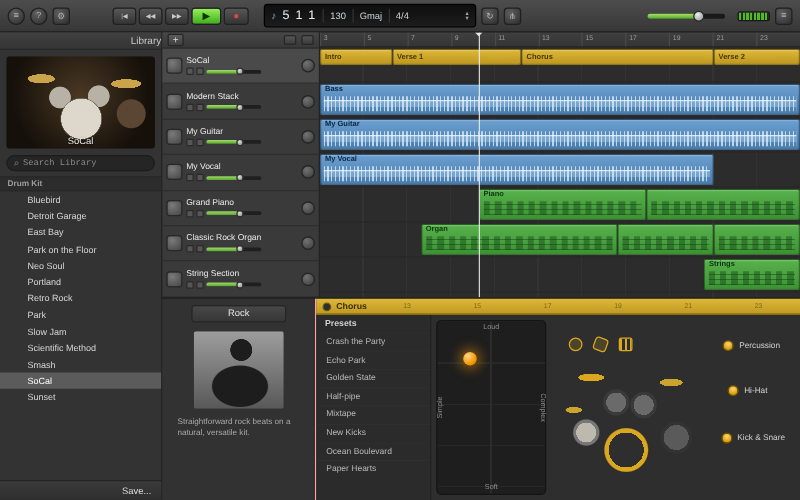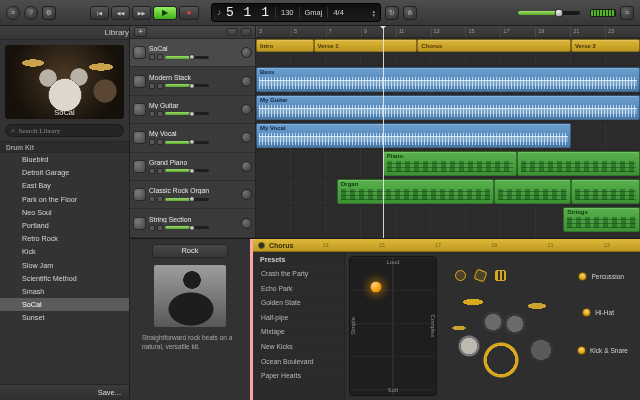--- a/index.html
+++ b/index.html
@@ -10,21 +10,21 @@
 
 .toolbar{position:absolute;left:0;top:0;right:0;height:26px;background:linear-gradient(#4d4d4d,#373737);border-bottom:1px solid #1e1e1e;display:flex;align-items:center;padding:0 6px;gap:4px}
 .winbtn{width:14px;height:14px;border-radius:50%;background:radial-gradient(circle at 35% 30%,#5f5f5f,#2d2d2d);border:1px solid #202020;color:#b5b5b5;font-size:7px;display:flex;align-items:center;justify-content:center;flex:0 0 14px}
 .toolsq{border-radius:3px}
 .transport{display:flex;gap:2px;margin-left:30px}
 .tbtn{min-width:19px;height:14px;border-radius:3px;background:linear-gradient(#575757,#343434);border:1px solid #202020;color:#c9c9c9;font-size:5px;display:flex;align-items:center;justify-content:center;padding:0 2px}
 .tbtn.play{background:linear-gradient(#96ef59,#3fae1d);color:#0d3a00;min-width:24px;font-size:8px}
 .tbtn.rec{color:#e04444;font-size:8px;min-width:20px}
 .lcd{height:19px;width:170px;margin-left:8px;background:linear-gradient(#0e0e0e,#1d1d1d);border:1px solid #000;border-radius:3px;display:flex;align-items:center;padding:0 5px;gap:5px;color:#dfe7ec}
 .lcd-note{font-size:8px;color:#8fa7b8}
-.lcd-pos{font-family:Liberation Mono, monospace;font-size:13px;letter-spacing:1px;color:#eef4f8}
+.lcd-pos{font-family:Liberation Sans, sans-serif;font-size:10px;letter-spacing:1px;color:#eef4f8}
 .lcd-div{width:1px;height:11px;background:#333}
 .lcd-small{font-size:7.5px;color:#cdd5da}
 .lcd-stepper{display:flex;flex-direction:column;line-height:4px;font-size:5px;color:#9aa4ab;margin-left:auto}
 .spacer{flex:1}
 .vol{width:62px;height:4px;background:#191919;border-radius:2px;position:relative;margin:0 6px}
 .vol-fill{position:absolute;left:0;top:0;bottom:0;width:66%;background:linear-gradient(#a8e06a,#53a82a);border-radius:2px}
 .vol-knob{position:absolute;left:66%;top:50%;transform:translate(-50%,-50%);width:9px;height:9px;border-radius:50%;background:radial-gradient(circle at 35% 30%,#efefef,#8f8f8f);border:1px solid #2a2a2a}
 .meter{width:26px;height:8px;border:1px solid #1a1a1a;border-radius:2px;background:repeating-linear-gradient(90deg,#57b32a 0 2px,#143308 2px 3px)}
 
 
@@ -35,21 +35,21 @@
 radial-gradient(ellipse 18px 6px at 28px 18px,#c9a44a 0 60%,rgba(0,0,0,0) 61%),
 radial-gradient(ellipse 20px 6px at 96px 22px,#c9a44a 0 60%,rgba(0,0,0,0) 61%),
 radial-gradient(circle 17px at 60px 50px,#ded8cc 0 94%,#6f6a5e 95%,rgba(0,0,0,0) 100%),
 radial-gradient(circle 9px at 43px 33px,#b8b2a6 0 93%,rgba(0,0,0,0) 100%),
 radial-gradient(circle 9px at 74px 32px,#b8b2a6 0 93%,rgba(0,0,0,0) 100%),
 radial-gradient(circle 12px at 100px 46px,#5a4632 0 93%,rgba(0,0,0,0) 100%),
 radial-gradient(circle at 50% 42%,#4a3823,#15100a 75%)}
 .kit-caption{position:absolute;bottom:2px;width:100%;text-align:center;font-size:7.5px;color:#efefef;text-shadow:0 1px 2px #000}
 .search{margin:0 5px 4px;height:13px;background:#252525;border:1px solid #1c1c1c;border-radius:7px;display:flex;align-items:center;padding:0 5px;gap:3px}
 .search-glyph{font-size:8px;color:#8a8a8a;line-height:8px}
-.search input{flex:1;min-width:0;background:transparent;border:none;outline:none;color:#cfcfcf;font-size:7px;font-family:Liberation Serif, serif}
+.search input{flex:1;min-width:0;background:transparent;border:none;outline:none;color:#cfcfcf;font-size:7px;font-family:Liberation Mono, monospace}
 .search input::placeholder{color:#8a8a8a}
 .cat{height:12px;line-height:12px;padding-left:6px;font-size:6.6px;font-weight:bold;color:#9d9d9d;background:#2c2c2c;border-top:1px solid #272727;border-bottom:1px solid #272727}
 .lib-list{flex:1;overflow:hidden}
 .lib-item{height:13.2px;line-height:13.2px;padding-left:22px;font-size:7.2px;color:#d6d6d6;white-space:nowrap;overflow:hidden}
 .lib-item.selected{background:#5b5b5b;color:#fff}
 .save-bar{height:16px;background:linear-gradient(#3b3b3b,#2e2e2e);border-top:1px solid #242424;display:flex;align-items:center;justify-content:flex-end;padding:0 8px}
 .save-btn{font-size:7.5px;color:#ddd}
 
 
 .tracks{position:absolute;left:130px;top:26px;width:126px;height:212px;background:#3a3a3a;border-right:1px solid #232323;display:flex;flex-direction:column}
@@ -88,21 +88,21 @@
 .region.midi{background:linear-gradient(#58b14c,#3d9334)}
 .region.midi .rlabel{color:#0b3a0e}
 .region.midi::before{content:"";position:absolute;left:3px;right:3px;top:9px;bottom:3px;
 background:repeating-linear-gradient(90deg,rgba(12,58,16,.38) 0 5px,rgba(0,0,0,0) 5px 9px),
 repeating-linear-gradient(0deg,rgba(12,58,16,.45) 0 1px,rgba(0,0,0,0) 1px 4px)}
 .playhead{position:absolute;top:0;bottom:0;width:1px;background:rgba(240,240,240,.85)}
 .playhead::before{content:"";position:absolute;top:0;left:-3px;border:3.5px solid transparent;border-top-color:#e8e8e8}
 
 
 .editor{position:absolute;left:130px;top:238px;right:0;bottom:0;background:#2e2e2e;border-top:1px solid #191919;display:flex}
-.info{width:123px;background:#323232;border-right:3px solid #fca5a5;display:flex;flex-direction:column;align-items:center;padding-top:5px;flex:0 0 123px}
+.info{width:123px;background:#323232;border-right:1px solid #fca5a5;display:flex;flex-direction:column;align-items:center;padding-top:5px;flex:0 0 123px}
 .genre-btn{width:76px;height:14px;border-radius:3px;background:linear-gradient(#484848,#363636);border:1px solid #262626;color:#e5e5e5;font-size:7.5px;text-align:center;line-height:12px}
 .silhouette{width:72px;height:62px;margin:7px 0 6px;border-radius:2px;
 background:
 radial-gradient(circle 9px at 38px 15px,#1d1d1d 0 95%,rgba(0,0,0,0) 100%),
 radial-gradient(ellipse 23px 17px at 37px 44px,#1d1d1d 0 95%,rgba(0,0,0,0) 100%),
 linear-gradient(#9d9d9d,#585858)}
 .desc{font-size:6.5px;color:#a8a8a8;line-height:1.45;padding:0 12px;align-self:stretch}
 .emain{flex:1;display:flex;flex-direction:column;min-width:0}
 .chorus-bar{height:13px;background:linear-gradient(#deb838,#bf9a22);display:flex;align-items:center;padding:0 5px;gap:4px;border-bottom:1px solid #8a6d10}
 .chorus-dot{width:7px;height:7px;border-radius:50%;background:#2e2e2e;border:1px solid #6b5a14;flex:0 0 7px}
@@ -215,21 +215,21 @@
     <div class="cat">Drum Kit</div>
     <div class="lib-list">
 
     <div class="lib-item">Bluebird</div>
         <div class="lib-item">Detroit Garage</div>
         <div class="lib-item">East Bay</div>
         <div class="lib-item">Park on the Floor</div>
         <div class="lib-item">Neo Soul</div>
         <div class="lib-item">Portland</div>
         <div class="lib-item">Retro Rock</div>
-        <div class="lib-item">Kick</div>
+        <div class="lib-item">Park</div>
         <div class="lib-item">Slow Jam</div>
         <div class="lib-item">Scientific Method</div>
         <div class="lib-item">Smash</div>
         <div class="lib-item selected">SoCal</div>
         <div class="lib-item">Sunset</div>
       </div>
     <div class="save-bar">
       <span class="save-btn">Save...</span>
     </div>
   </div>

